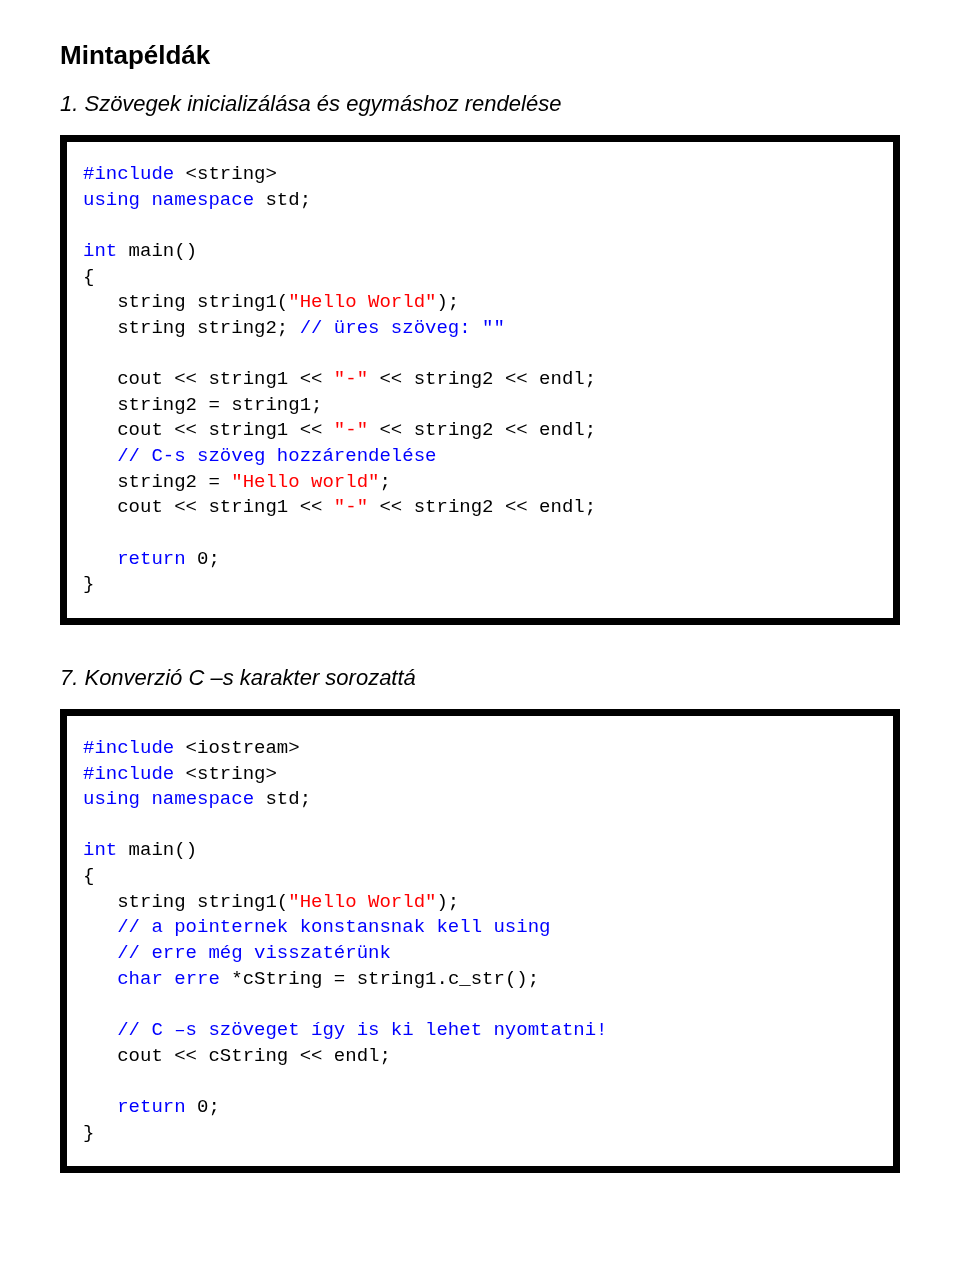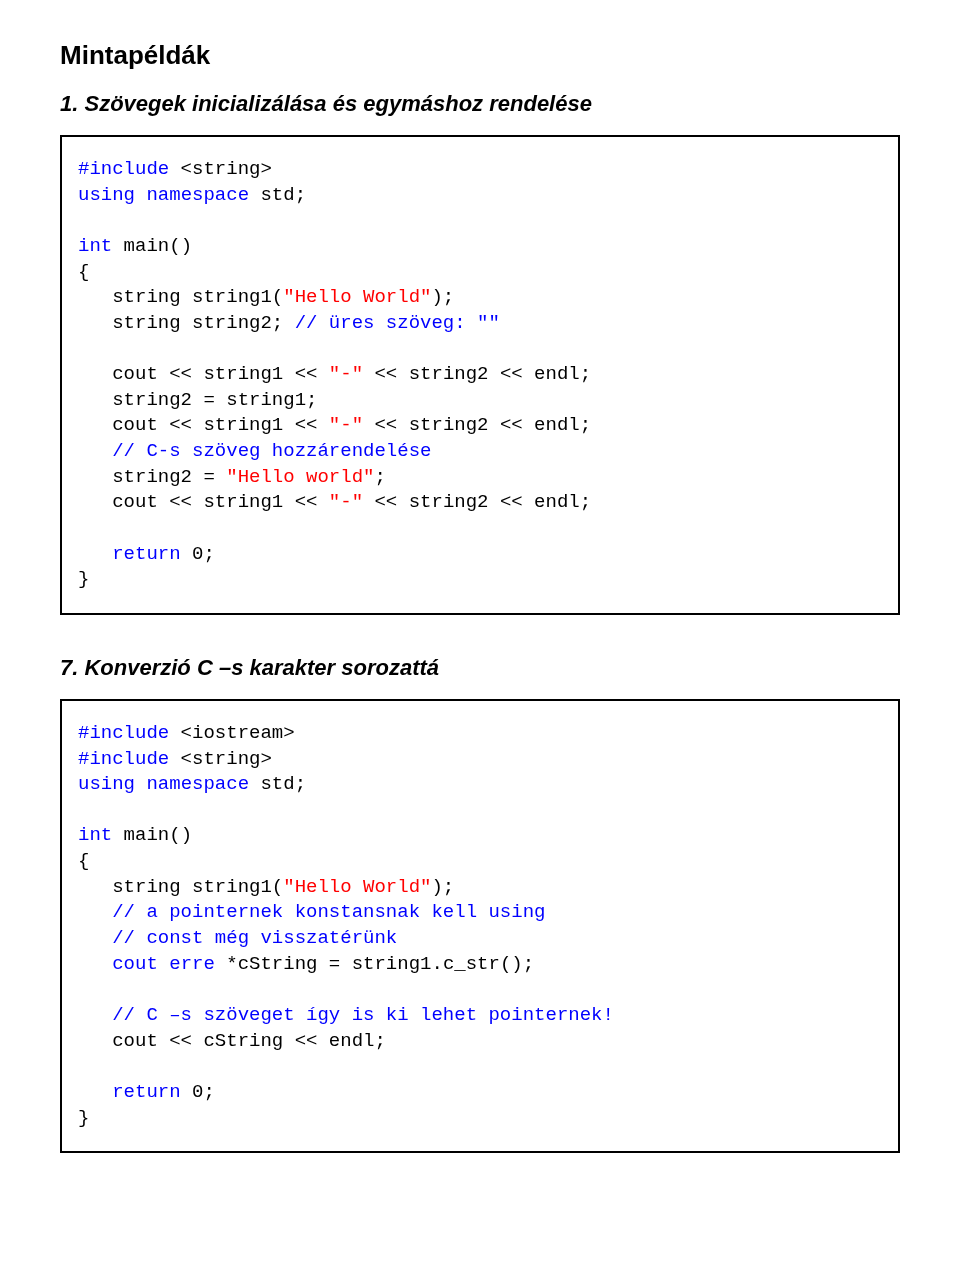--- a/index.html
+++ b/index.html
@@ -11,26 +11,26 @@
     width: 960px;
     box-sizing: border-box;
   }
   .heading-main {
     font-size: 26px;
     font-weight: bold;
     margin: 0 0 20px 0;
   }
   .heading-sub {
     font-size: 22px;
-    font-weight: bold;
+    font-weight: normal;
     font-style: italic;
     margin: 12px 0 18px 0;
   }
   .code-box {
-    border: 2px solid #000000;
+    border: 7px solid #000000;
     padding: 20px 16px;
     font-family: "Courier New", Courier, monospace;
     font-size: 19px;
     line-height: 1.35;
     white-space: pre;
     margin-bottom: 40px;
     overflow: hidden;
   }
   .blue { color: #0000ff; }
   .red  { color: #ff0000; }
@@ -63,20 +63,20 @@
 <div class="heading-sub">7. Konverzió C –s karakter sorozattá</div>
 
 <div class="code-box"><span class="blue">#include</span><span> &lt;iostream&gt;</span>
 <span class="blue">#include</span><span> &lt;string&gt;</span>
 <span class="blue">using</span><span> </span><span class="blue">namespace</span><span> std;</span>
 <span></span>
 <span class="blue">int</span><span> main()</span>
 <span>{</span>
 <span>   string string1(</span><span class="red">"Hello World"</span><span>);</span>
 <span class="blue">   // a pointernek konstansnak kell using</span>
-<span class="blue">   // const még visszatérünk</span>
-<span>   </span><span class="blue">cout</span><span> </span><span class="blue">erre</span><span> *cString = string1.c_str();</span>
+<span class="blue">   // erre még visszatérünk</span>
+<span>   </span><span class="blue">char</span><span> </span><span class="blue">erre</span><span> *cString = string1.c_str();</span>
 <span></span>
-<span class="blue">   // C –s szöveget így is ki lehet pointernek!</span>
+<span class="blue">   // C –s szöveget így is ki lehet nyomtatni!</span>
 <span>   cout &lt;&lt; cString &lt;&lt; endl;</span>
 <span></span>
 <span>   </span><span class="blue">return</span><span> 0;</span>
 <span>}</span></div>
 
 </body></html>

